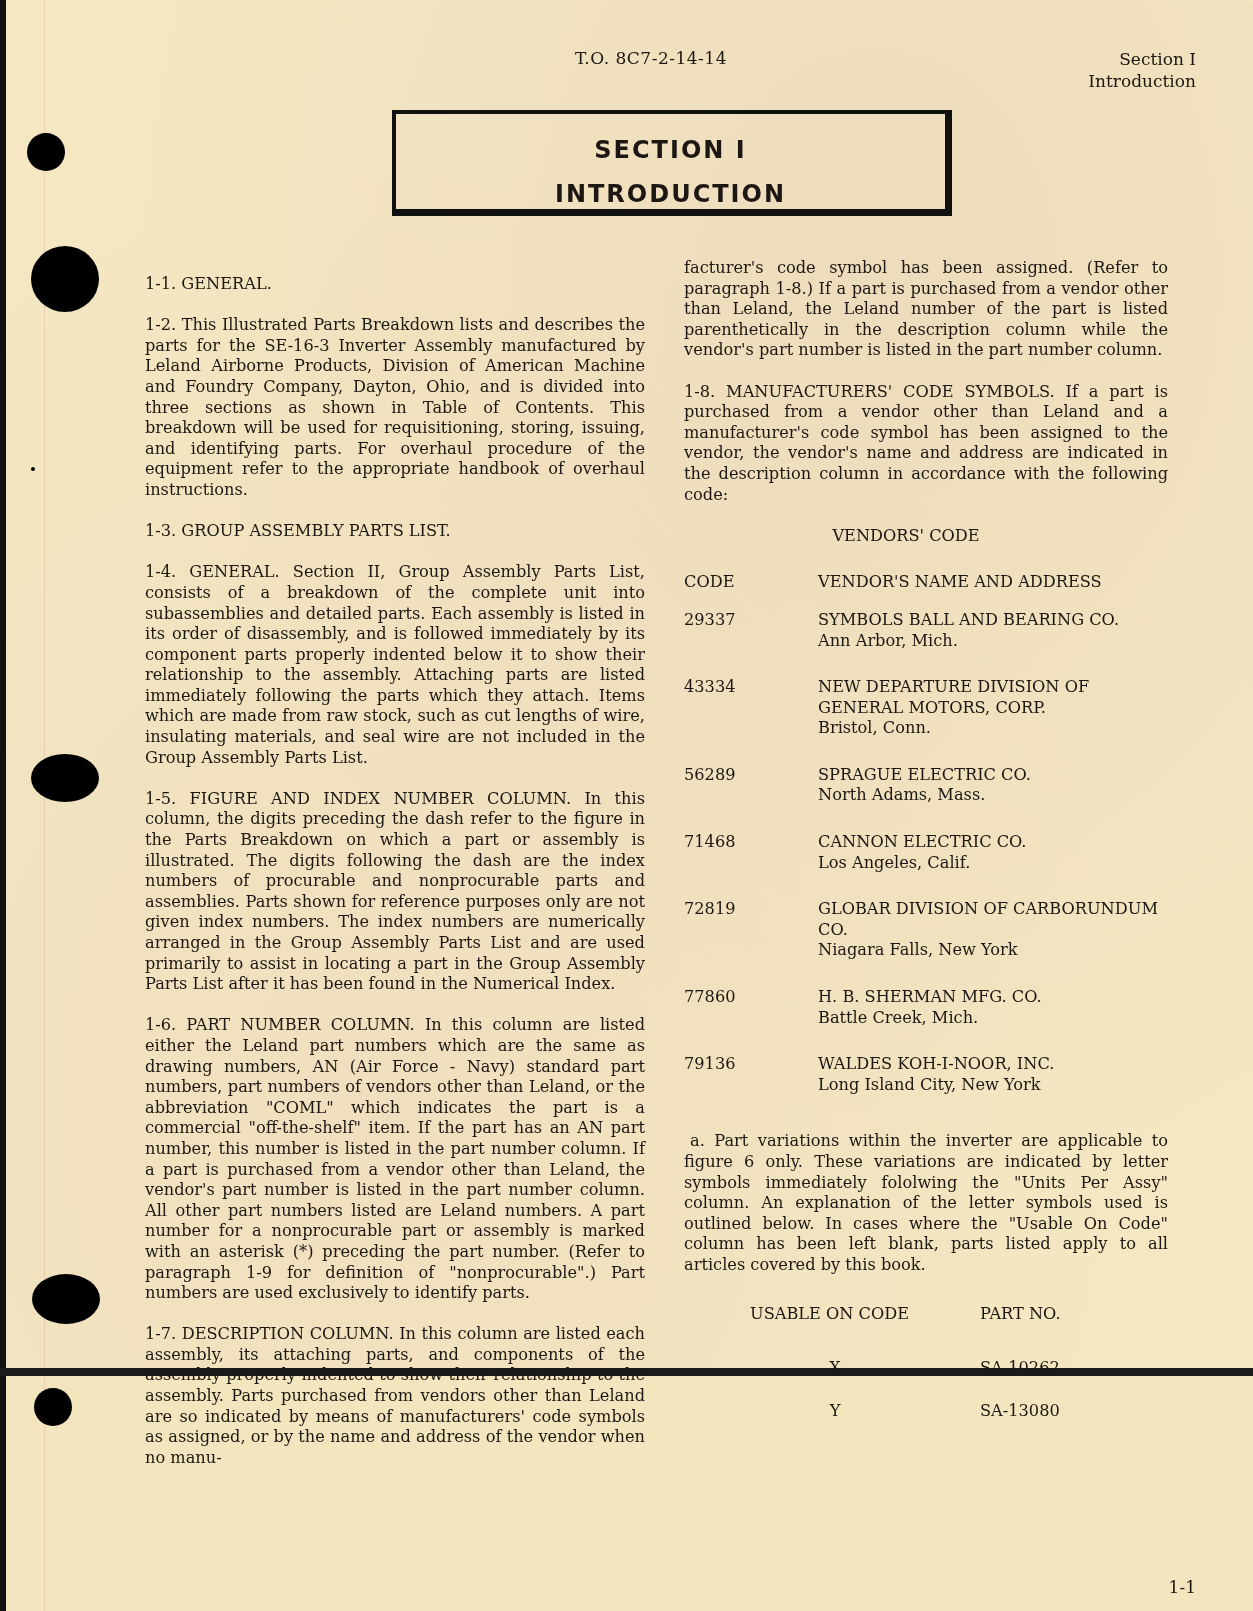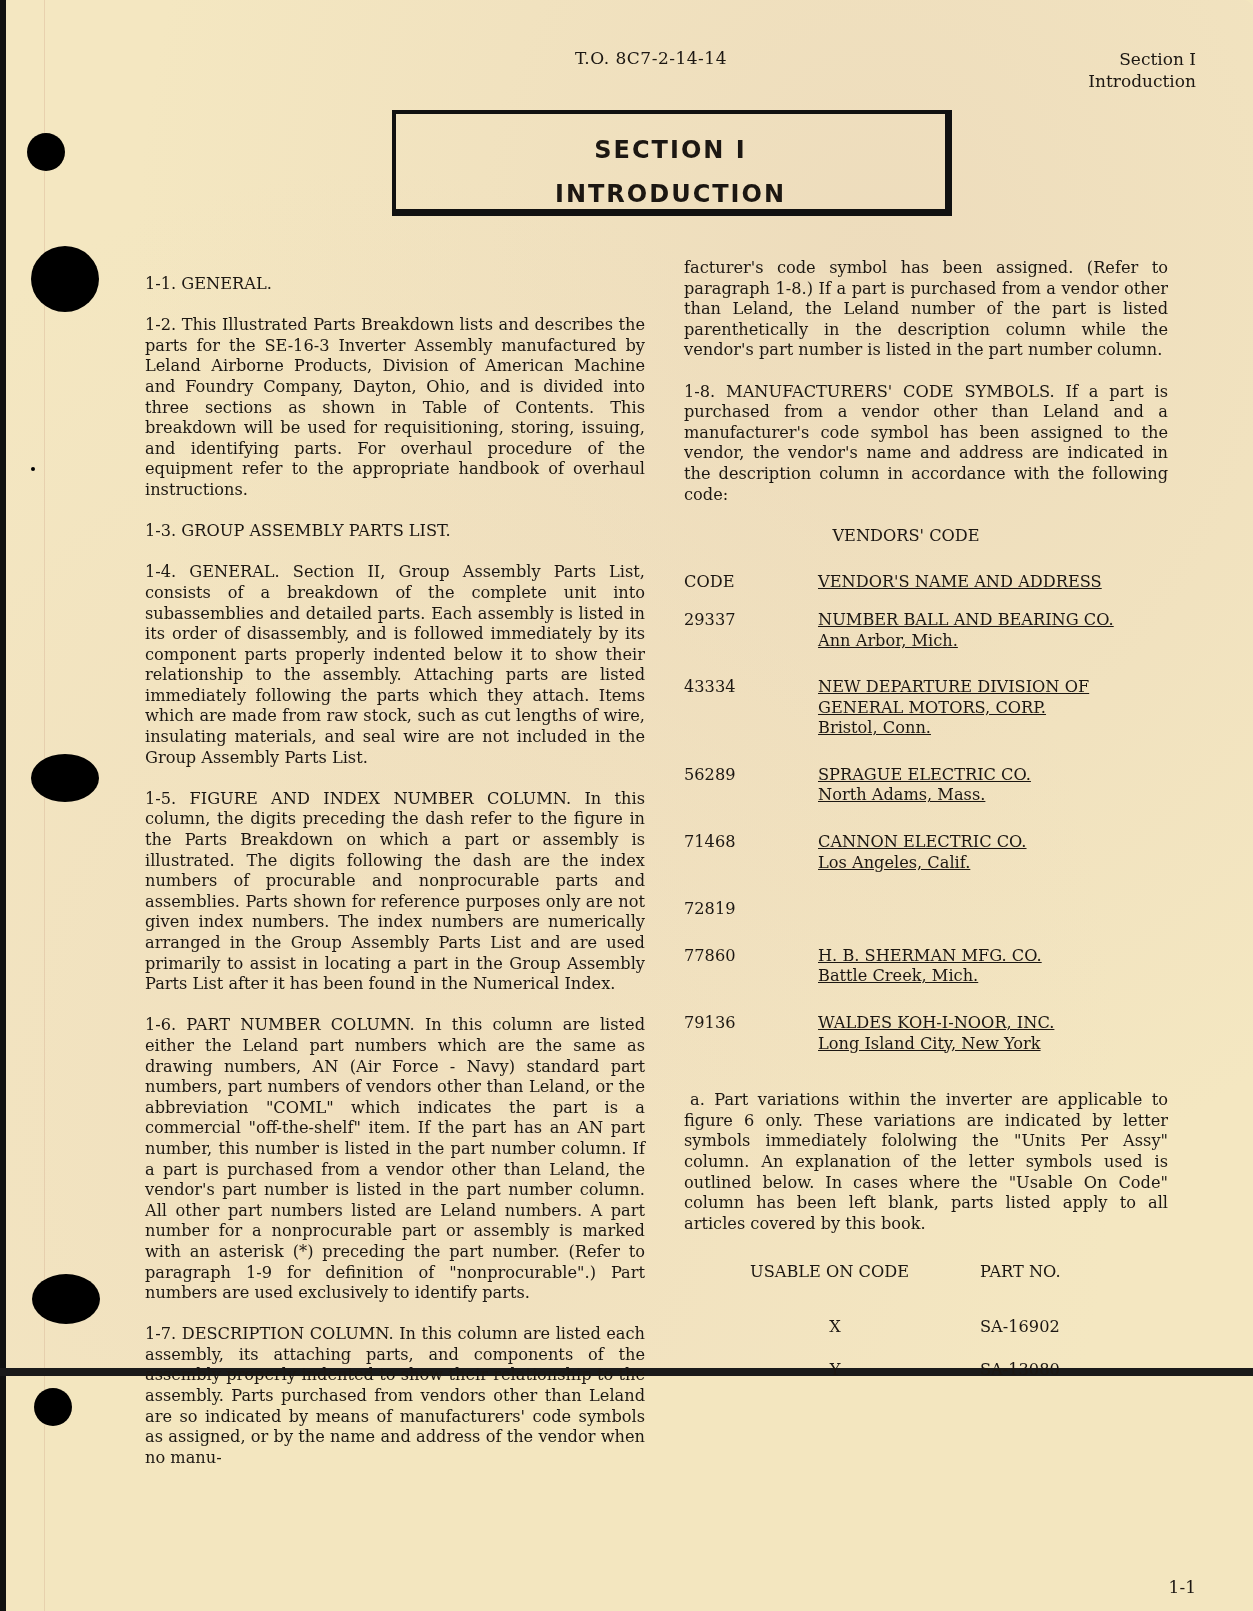--- a/index.html
+++ b/index.html
@@ -94,21 +94,21 @@
       text-align: center;
       margin: 16px 0 26px 0;
       padding-right: 40px;
     }
     .vendor-header, .vendor-row {
       display: flex;
       text-align: left;
     }
     .vendor-header { margin-bottom: 17px; }
     .vendor-code { width: 134px; flex: none; }
-    .vendor-name { flex: 1; text-decoration: underline; }
+    .vendor-name { flex: 1; }
     .vendor-row { margin-bottom: 26px; }
     .note-para {
       margin-top: 36px;
       text-indent: 6px;
     }
     .usable-table {
       margin-top: 28px;
       margin-left: 66px;
     }
     .usable-header, .usable-row { display: flex; }
@@ -166,21 +166,21 @@
 
     <div>
       <div class="vendor-header">
         <div class="vendor-code">CODE</div>
         <div class="vendor-name">VENDOR'S NAME AND ADDRESS</div>
       </div>
 
       <div class="vendor-row">
         <div class="vendor-code">29337</div>
         <div class="vendor-name">
-          <div>NUMBER BALL AND BEARING CO.</div>
+          <div>SYMBOLS BALL AND BEARING CO.</div>
           <div>Ann Arbor, Mich.</div>
         </div>
       </div>
       <div class="vendor-row">
         <div class="vendor-code">43334</div>
         <div class="vendor-name">
           <div>NEW DEPARTURE DIVISION OF GENERAL MOTORS, CORP.</div>
           <div>Bristol, Conn.</div>
         </div>
       </div>
@@ -193,20 +193,24 @@
       </div>
       <div class="vendor-row">
         <div class="vendor-code">71468</div>
         <div class="vendor-name">
           <div>CANNON ELECTRIC CO.</div>
           <div>Los Angeles, Calif.</div>
         </div>
       </div>
       <div class="vendor-row">
         <div class="vendor-code">72819</div>
+        <div class="vendor-name">
+          <div>GLOBAR DIVISION OF CARBORUNDUM CO.</div>
+          <div>Niagara Falls, New York</div>
+        </div>
       </div>
       <div class="vendor-row">
         <div class="vendor-code">77860</div>
         <div class="vendor-name">
           <div>H. B. SHERMAN MFG. CO.</div>
           <div>Battle Creek, Mich.</div>
         </div>
       </div>
       <div class="vendor-row">
         <div class="vendor-code">79136</div>
@@ -219,21 +223,21 @@
 
     <p class="para note-para">a.  Part variations within the inverter are applicable to figure 6 only.  These variations are indicated by letter symbols immediately fololwing the "Units Per Assy" column.  An explanation of the letter symbols used is outlined below.  In cases where the "Usable On Code" column has been left blank, parts listed apply to all articles covered by this book.</p>
 
     <div class="usable-table">
       <div class="usable-header">
         <div class="u-code">USABLE ON CODE</div>
         <div>PART NO.</div>
       </div>
       <div class="usable-row">
         <div class="u-row-code">X</div>
-        <div>SA-16902</div>
+        <div>SA-10262</div>
       </div>
       <div class="usable-row">
         <div class="u-row-code">Y</div>
         <div>SA-13080</div>
       </div>
     </div>
   </div>
 
   <div class="page-number">1-1</div>
 </div>

